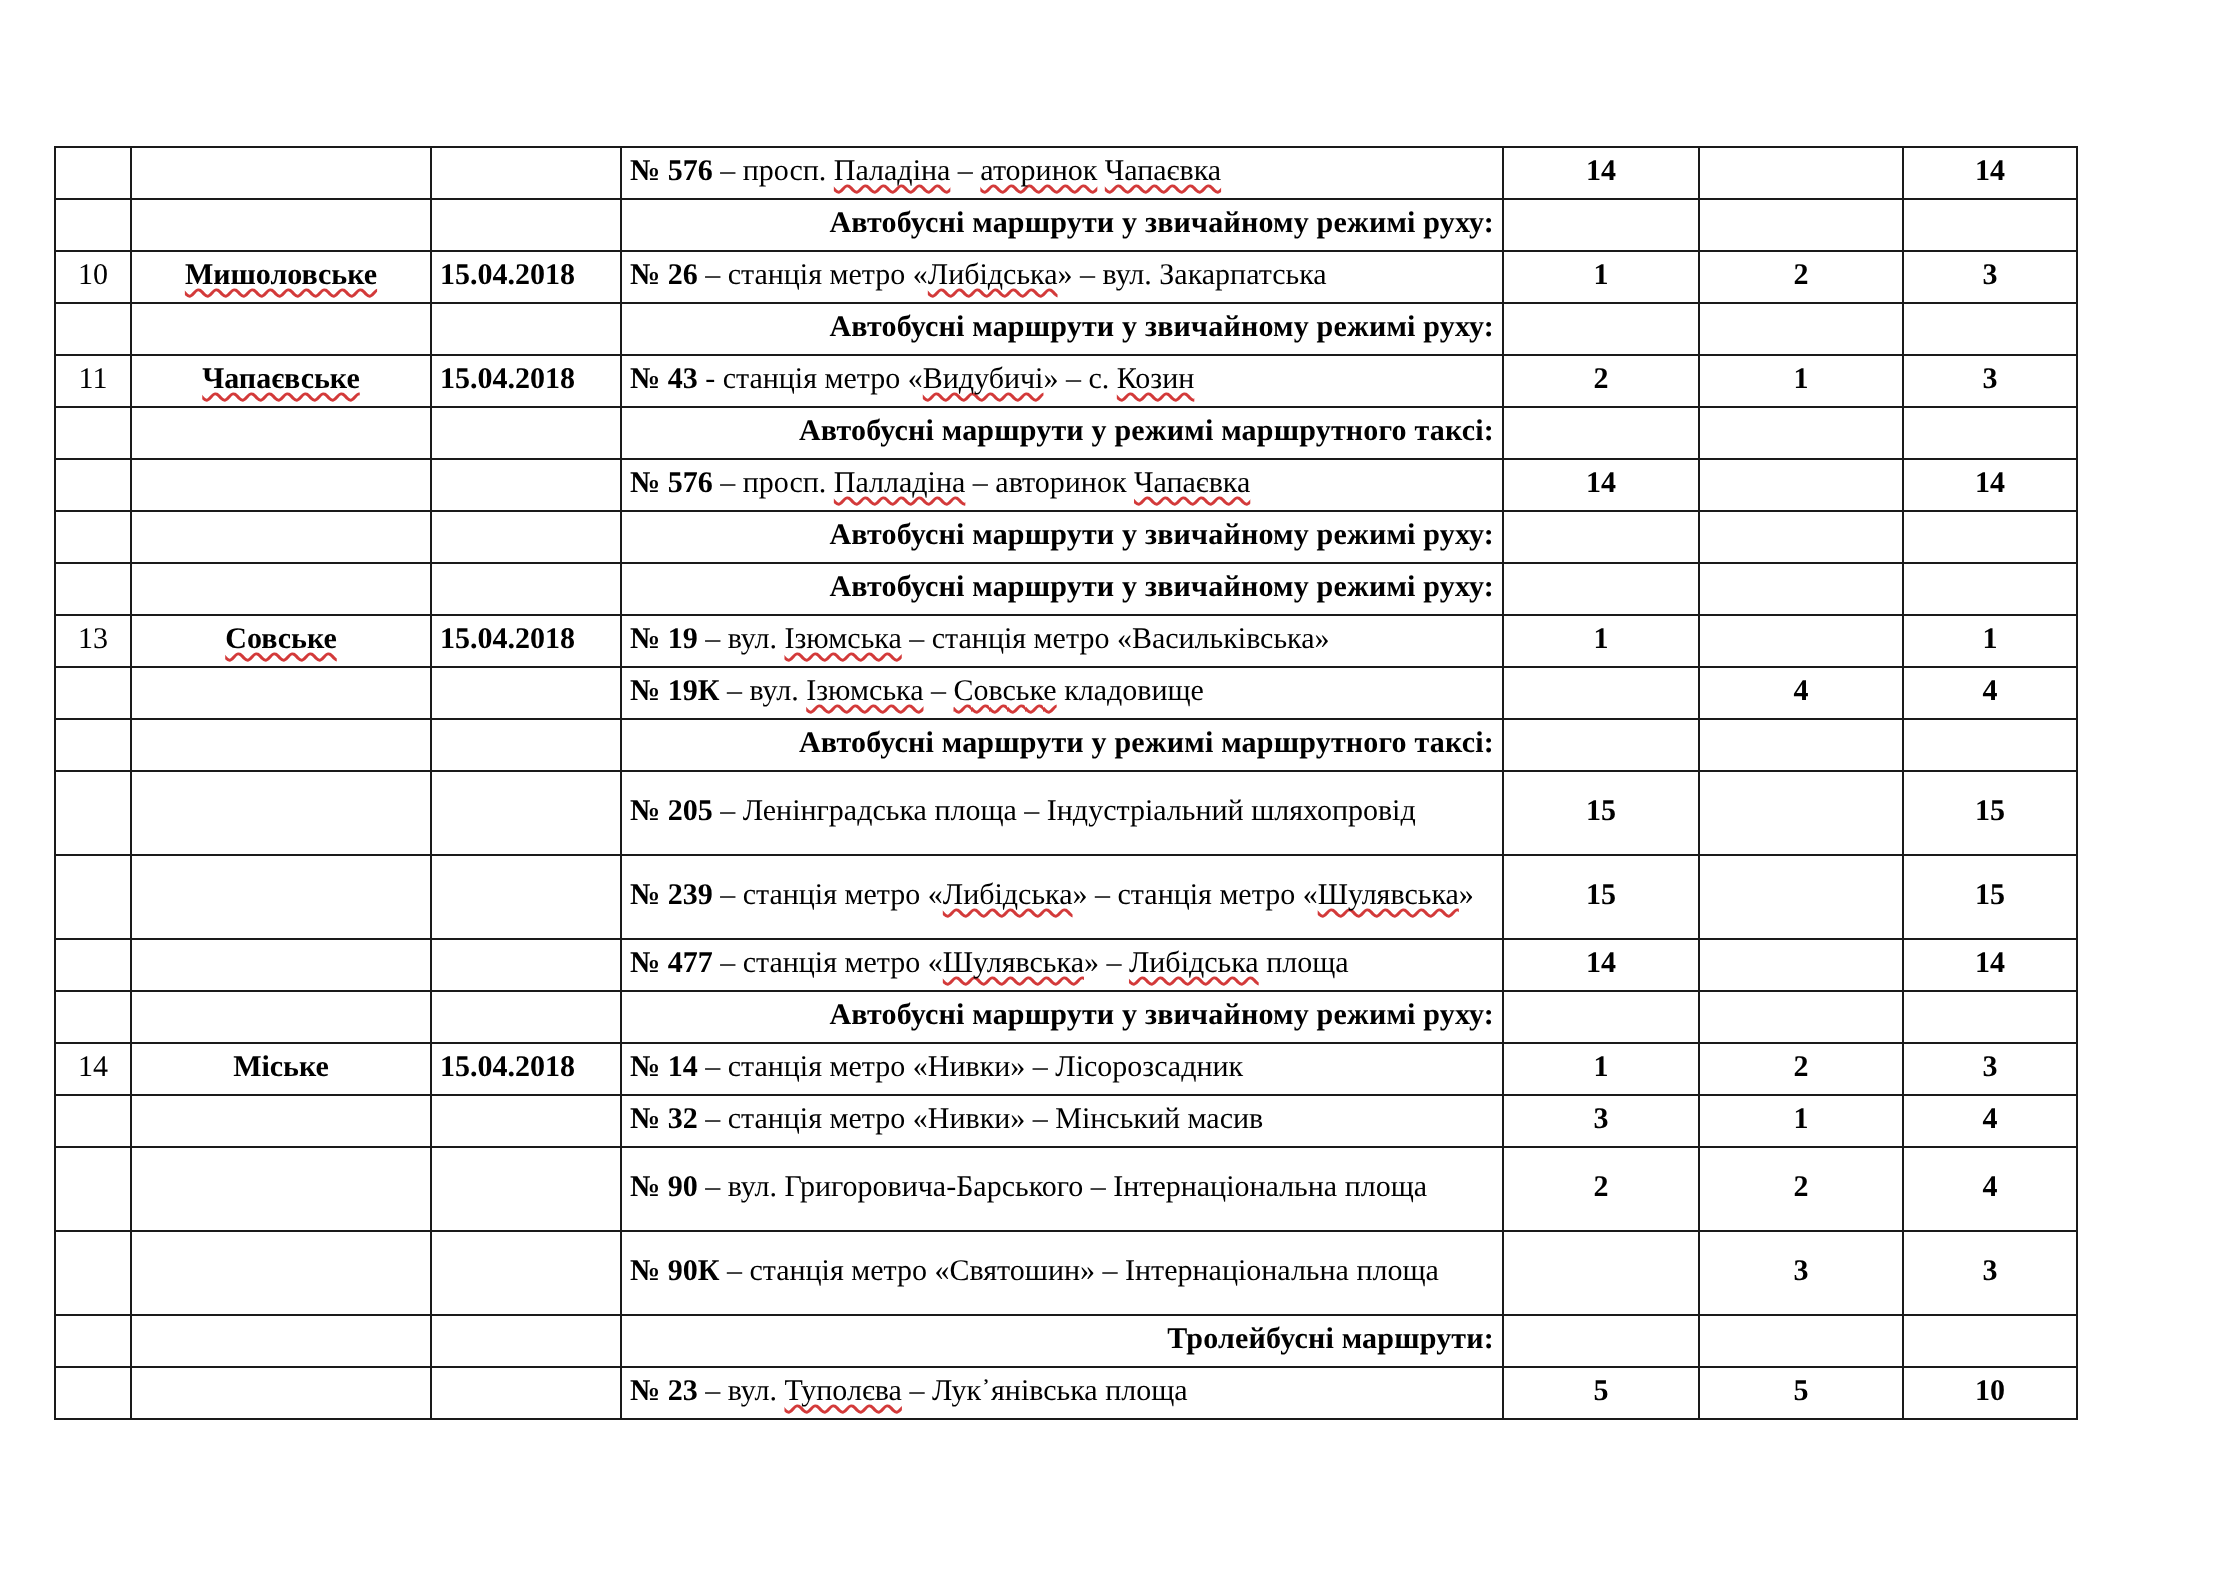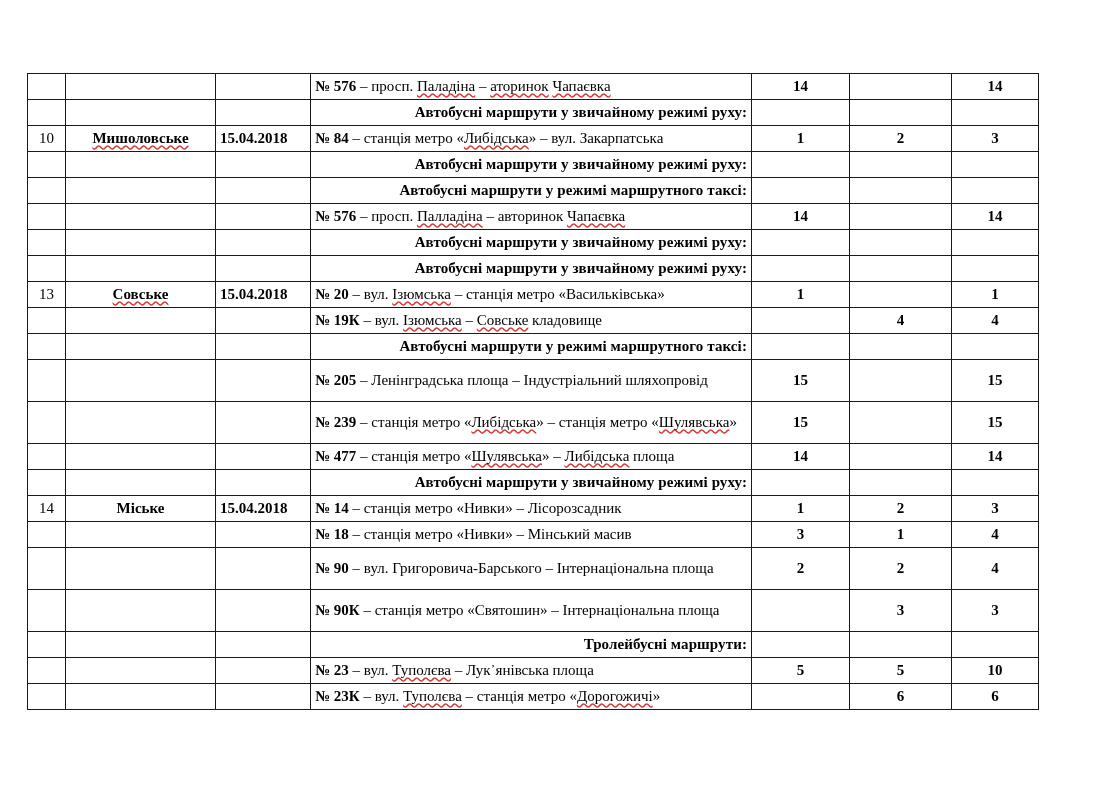--- a/index.html
+++ b/index.html
@@ -99,33 +99,42 @@
           <td class="date blank"></td>
           <td class="section">Автобусні маршрути у звичайному режимі руху:</td>
           <td class="val"></td>
           <td class="val"></td>
           <td class="val"></td>
         </tr>
         <tr>
           <td class="num">10</td>
           <td class="name"><span class="sp">Мишоловське</span></td>
           <td class="date">15.04.2018</td>
-          <td class="route"><span class="rno">№ 84</span> – станція метро «<span class="sp">Либідська</span>» – вул. Закарпатська</td>
+          <td class="route"><span class="rno">№ 26</span> – станція метро «<span class="sp">Либідська</span>» – вул. Закарпатська</td>
           <td class="val">1</td>
           <td class="val">2</td>
           <td class="val">3</td>
         </tr>
         <tr>
           <td class="num blank"></td>
           <td class="name blank"></td>
           <td class="date blank"></td>
           <td class="section">Автобусні маршрути у звичайному режимі руху:</td>
           <td class="val"></td>
           <td class="val"></td>
           <td class="val"></td>
+        </tr>
+        <tr>
+          <td class="num">11</td>
+          <td class="name"><span class="sp">Чапаєвське</span></td>
+          <td class="date">15.04.2018</td>
+          <td class="route"><span class="rno">№ 43</span> - станція метро «<span class="sp">Видубичі</span>» – с. <span class="sp">Козин</span></td>
+          <td class="val">2</td>
+          <td class="val">1</td>
+          <td class="val">3</td>
         </tr>
         <tr>
           <td class="num blank"></td>
           <td class="name blank"></td>
           <td class="date blank"></td>
           <td class="section">Автобусні маршрути у режимі маршрутного таксі:</td>
           <td class="val"></td>
           <td class="val"></td>
           <td class="val"></td>
         </tr>
@@ -153,21 +162,21 @@
           <td class="date blank"></td>
           <td class="section">Автобусні маршрути у звичайному режимі руху:</td>
           <td class="val"></td>
           <td class="val"></td>
           <td class="val"></td>
         </tr>
         <tr>
           <td class="num">13</td>
           <td class="name"><span class="sp">Совське</span></td>
           <td class="date">15.04.2018</td>
-          <td class="route"><span class="rno">№ 20</span> – вул. <span class="sp">Ізюмська</span> – станція метро «Васильківська»</td>
+          <td class="route"><span class="rno">№ 19</span> – вул. <span class="sp">Ізюмська</span> – станція метро «Васильківська»</td>
           <td class="val">1</td>
           <td class="val"></td>
           <td class="val">1</td>
         </tr>
         <tr>
           <td class="num"></td>
           <td class="name"></td>
           <td class="date"></td>
           <td class="route"><span class="rno">№ 19К</span> – вул. <span class="sp">Ізюмська</span> – <span class="sp">Совське</span> кладовище</td>
           <td class="val"></td>
@@ -225,21 +234,21 @@
           <td class="date">15.04.2018</td>
           <td class="route"><span class="rno">№ 14</span> – станція метро «Нивки» – Лісорозсадник</td>
           <td class="val">1</td>
           <td class="val">2</td>
           <td class="val">3</td>
         </tr>
         <tr>
           <td class="num"></td>
           <td class="name"></td>
           <td class="date"></td>
-          <td class="route"><span class="rno">№ 18</span> – станція метро «Нивки» – Мінський масив</td>
+          <td class="route"><span class="rno">№ 32</span> – станція метро «Нивки» – Мінський масив</td>
           <td class="val">3</td>
           <td class="val">1</td>
           <td class="val">4</td>
         </tr>
         <tr>
           <td class="num" style="height: 42px;"></td>
           <td class="name" style="height: 42px;"></td>
           <td class="date" style="height: 42px;"></td>
           <td class="route" style="height: 42px;"><span class="rno">№ 90</span> – вул. Григоровича-Барського – Інтернаціональна площа</td>
           <td class="val" style="height: 42px;">2</td>
@@ -266,24 +275,15 @@
         </tr>
         <tr>
           <td class="num"></td>
           <td class="name"></td>
           <td class="date"></td>
           <td class="route"><span class="rno">№ 23</span> – вул. <span class="sp">Туполєва</span> – Лук᾿янівська площа</td>
           <td class="val">5</td>
           <td class="val">5</td>
           <td class="val">10</td>
         </tr>
-        <tr>
-          <td class="num"></td>
-          <td class="name"></td>
-          <td class="date"></td>
-          <td class="route"><span class="rno">№ 23К</span> – вул. <span class="sp">Туполєва</span> – станція метро «<span class="sp">Дорогожичі</span>»</td>
-          <td class="val"></td>
-          <td class="val">6</td>
-          <td class="val">6</td>
-        </tr>
       </tbody>
   </table>
 </div>
 
 </body></html>

